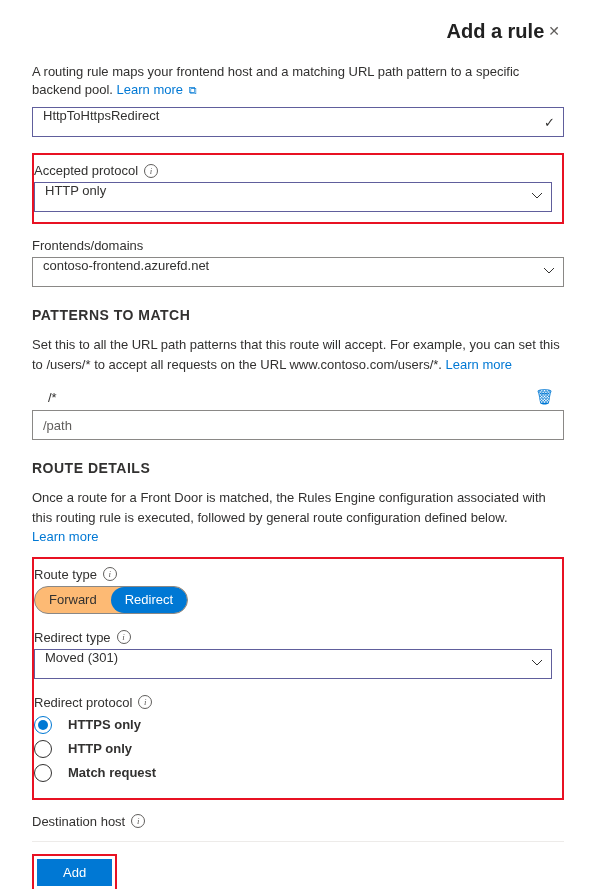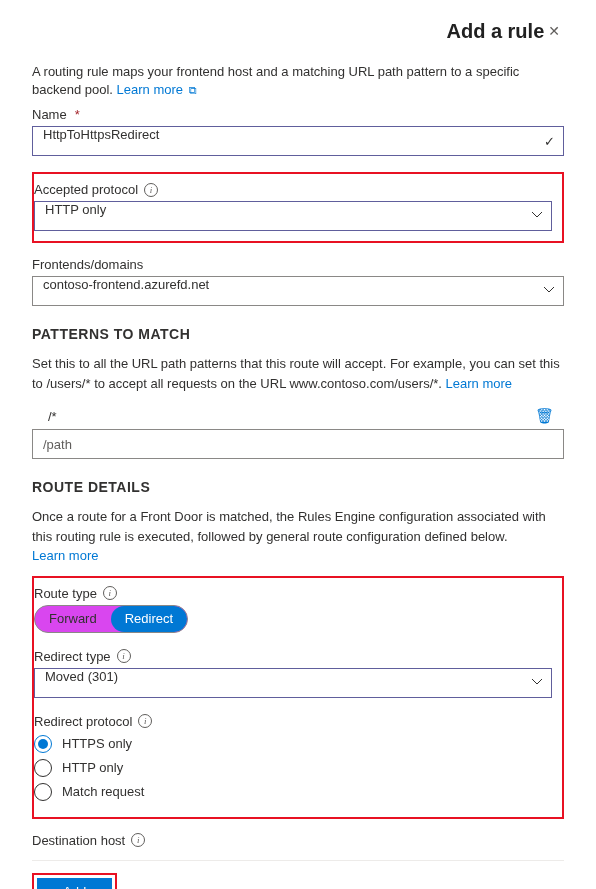--- a/index.html
+++ b/index.html
@@ -42,25 +42,25 @@
   .desc { font-size: 13px; color: #323130; line-height: 1.5; margin-bottom: 10px; }
   .pattern-row { display: flex; align-items: center; justify-content: space-between; padding: 4px 10px 4px 16px; }
   .trash-icon { color: #0078d4; cursor: pointer; font-size: 15px; }
   .text-input {
     width: 100%; height: 30px; border: 1px solid #8a8886;
     padding: 0 10px; font-size: 13px; font-family: inherit; color: #323130;
   }
   .text-input::placeholder { color: #605e5c; }
   .segmented {
     display: inline-flex; border: 1px solid #8a8886; border-radius: 16px;
-    overflow: hidden; height: 28px; background: #d946ef;
+    overflow: hidden; height: 28px; background: #fdba74;
   }
   .seg-opt { padding: 0 14px; font-size: 13px; height: 100%; display: flex; align-items: center; cursor: pointer; }
   .seg-opt.active { background: #0078d4; color: #fff; border-radius: 14px; }
-  .radio-row { display: flex; align-items: center; gap: 10px; margin: 6px 0; cursor: pointer; }
+  .radio-row { display: flex; align-items: center; gap: 16px; margin: 6px 0; cursor: pointer; font-weight: bold; }
   .radio-outer {
     width: 18px; height: 18px; border: 1px solid #323130; border-radius: 50%;
     display: flex; align-items: center; justify-content: center;
   }
   .radio-outer.selected { border-color: #0078d4; border-width: 1px; }
   .radio-inner { width: 10px; height: 10px; background: #0078d4; border-radius: 50%; }
   .footer {
     border-top: 1px solid #edebe9; margin-top: 12px; padding-top: 12px;
   }
   .btn-highlight { display: inline-block; border: 2px solid #e81123; padding: 3px; }
@@ -78,24 +78,20 @@
   <h1>Add a rule</h1>
   <span class="close-icon">✕</span>
 </div>
 
 <p class="intro">
   <span>A routing rule maps your frontend host and a matching URL path pattern to a specific backend pool. </span>
   <a class="link"><span>Learn more</span> <span class="ext-icon">⧉</span></a>
 </p>
 
 <div class="field-group">
-  <div class="field-label">
-    <span>Name</span>
-      <span class="req">*</span>
-  </div>
   <div class="select-box purple">
     <span>HttpToHttpsRedirect</span>
     <span class="check">✓</span>
   </div>
 </div>
 
 <div class="highlight-box">
   <div class="field-label">
     <span>Accepted protocol</span>
     <span class="info-icon">i</span>

